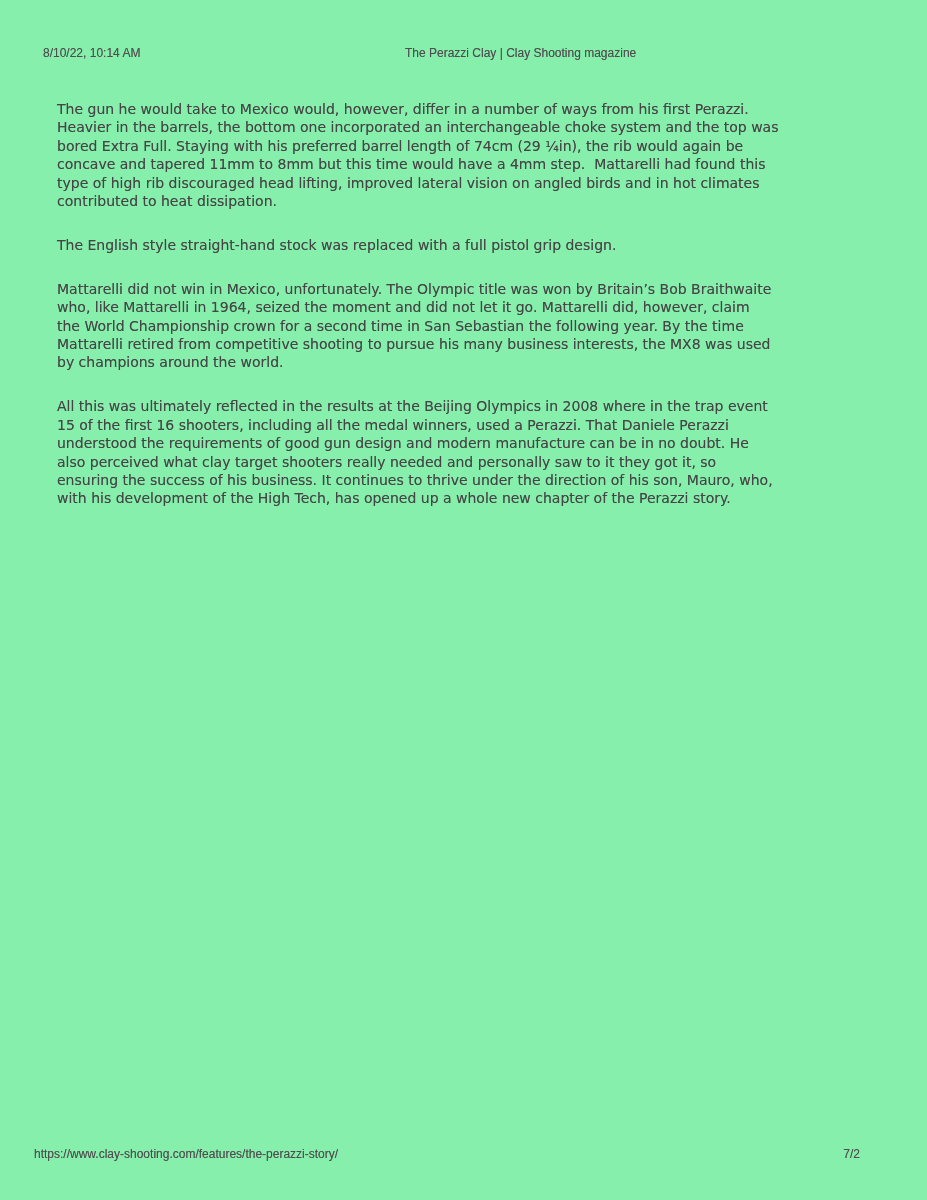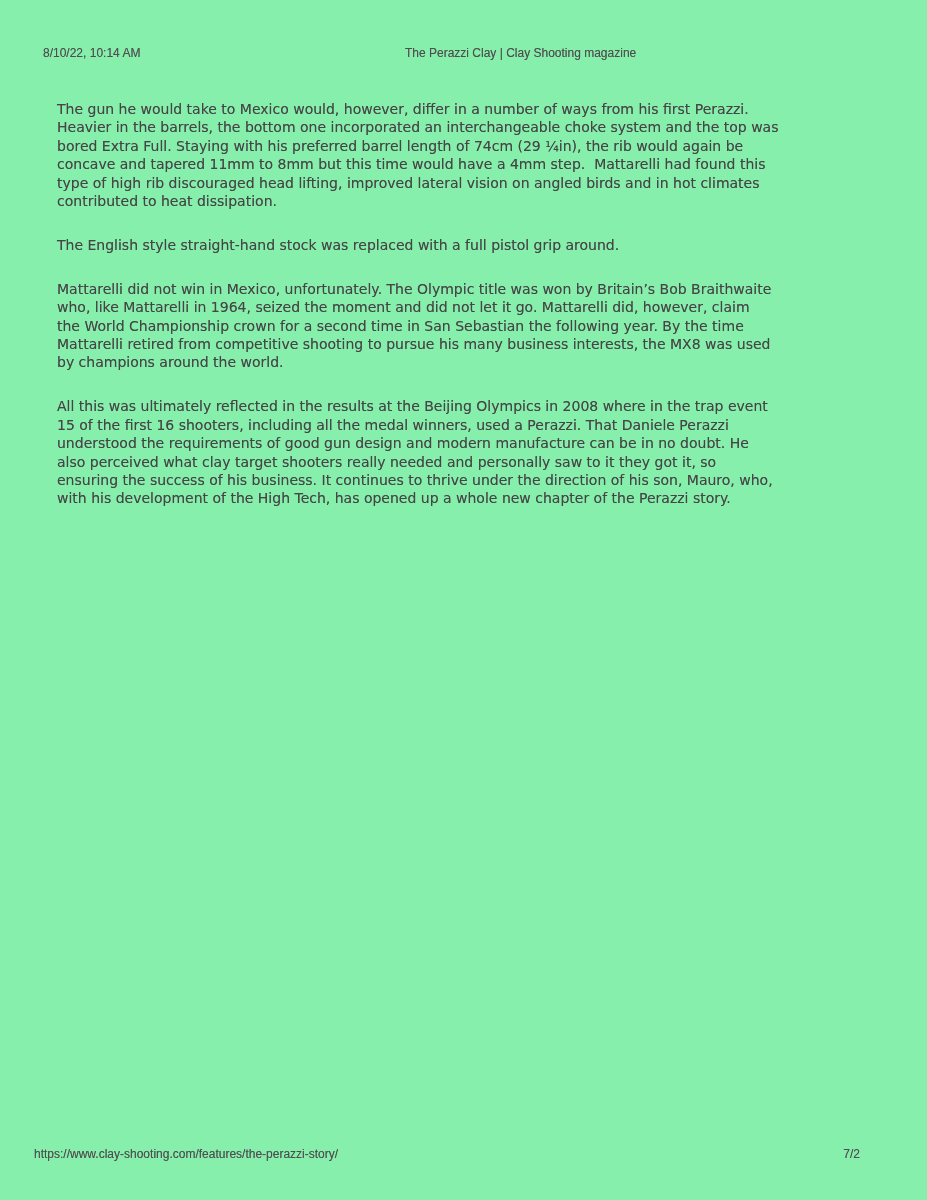--- a/index.html
+++ b/index.html
@@ -53,21 +53,21 @@
 
   <span class="meta document-title">The Perazzi Clay | Clay Shooting magazine</span>
 
   <div class="article-body">
     <p>The gun he would take to Mexico would, however, differ in a number of ways from his first Perazzi.
 Heavier in the barrels, the bottom one incorporated an interchangeable choke system and the top was
 bored Extra Full. Staying with his preferred barrel length of 74cm (29 ¼in), the rib would again be
 concave and tapered 11mm to 8mm but this time would have a 4mm step.  Mattarelli had found this
 type of high rib discouraged head lifting, improved lateral vision on angled birds and in hot climates
 contributed to heat dissipation.</p>
-    <p>The English style straight-hand stock was replaced with a full pistol grip around.</p>
+    <p>The English style straight-hand stock was replaced with a full pistol grip design.</p>
     <p>Mattarelli did not win in Mexico, unfortunately. The Olympic title was won by Britain’s Bob Braithwaite
 who, like Mattarelli in 1964, seized the moment and did not let it go. Mattarelli did, however, claim
 the World Championship crown for a second time in San Sebastian the following year. By the time
 Mattarelli retired from competitive shooting to pursue his many business interests, the MX8 was used
 by champions around the world.</p>
     <p>All this was ultimately reflected in the results at the Beijing Olympics in 2008 where in the trap event
 15 of the first 16 shooters, including all the medal winners, used a Perazzi. That Daniele Perazzi
 understood the requirements of good gun design and modern manufacture can be in no doubt. He
 also perceived what clay target shooters really needed and personally saw to it they got it, so
 ensuring the success of his business. It continues to thrive under the direction of his son, Mauro, who,

